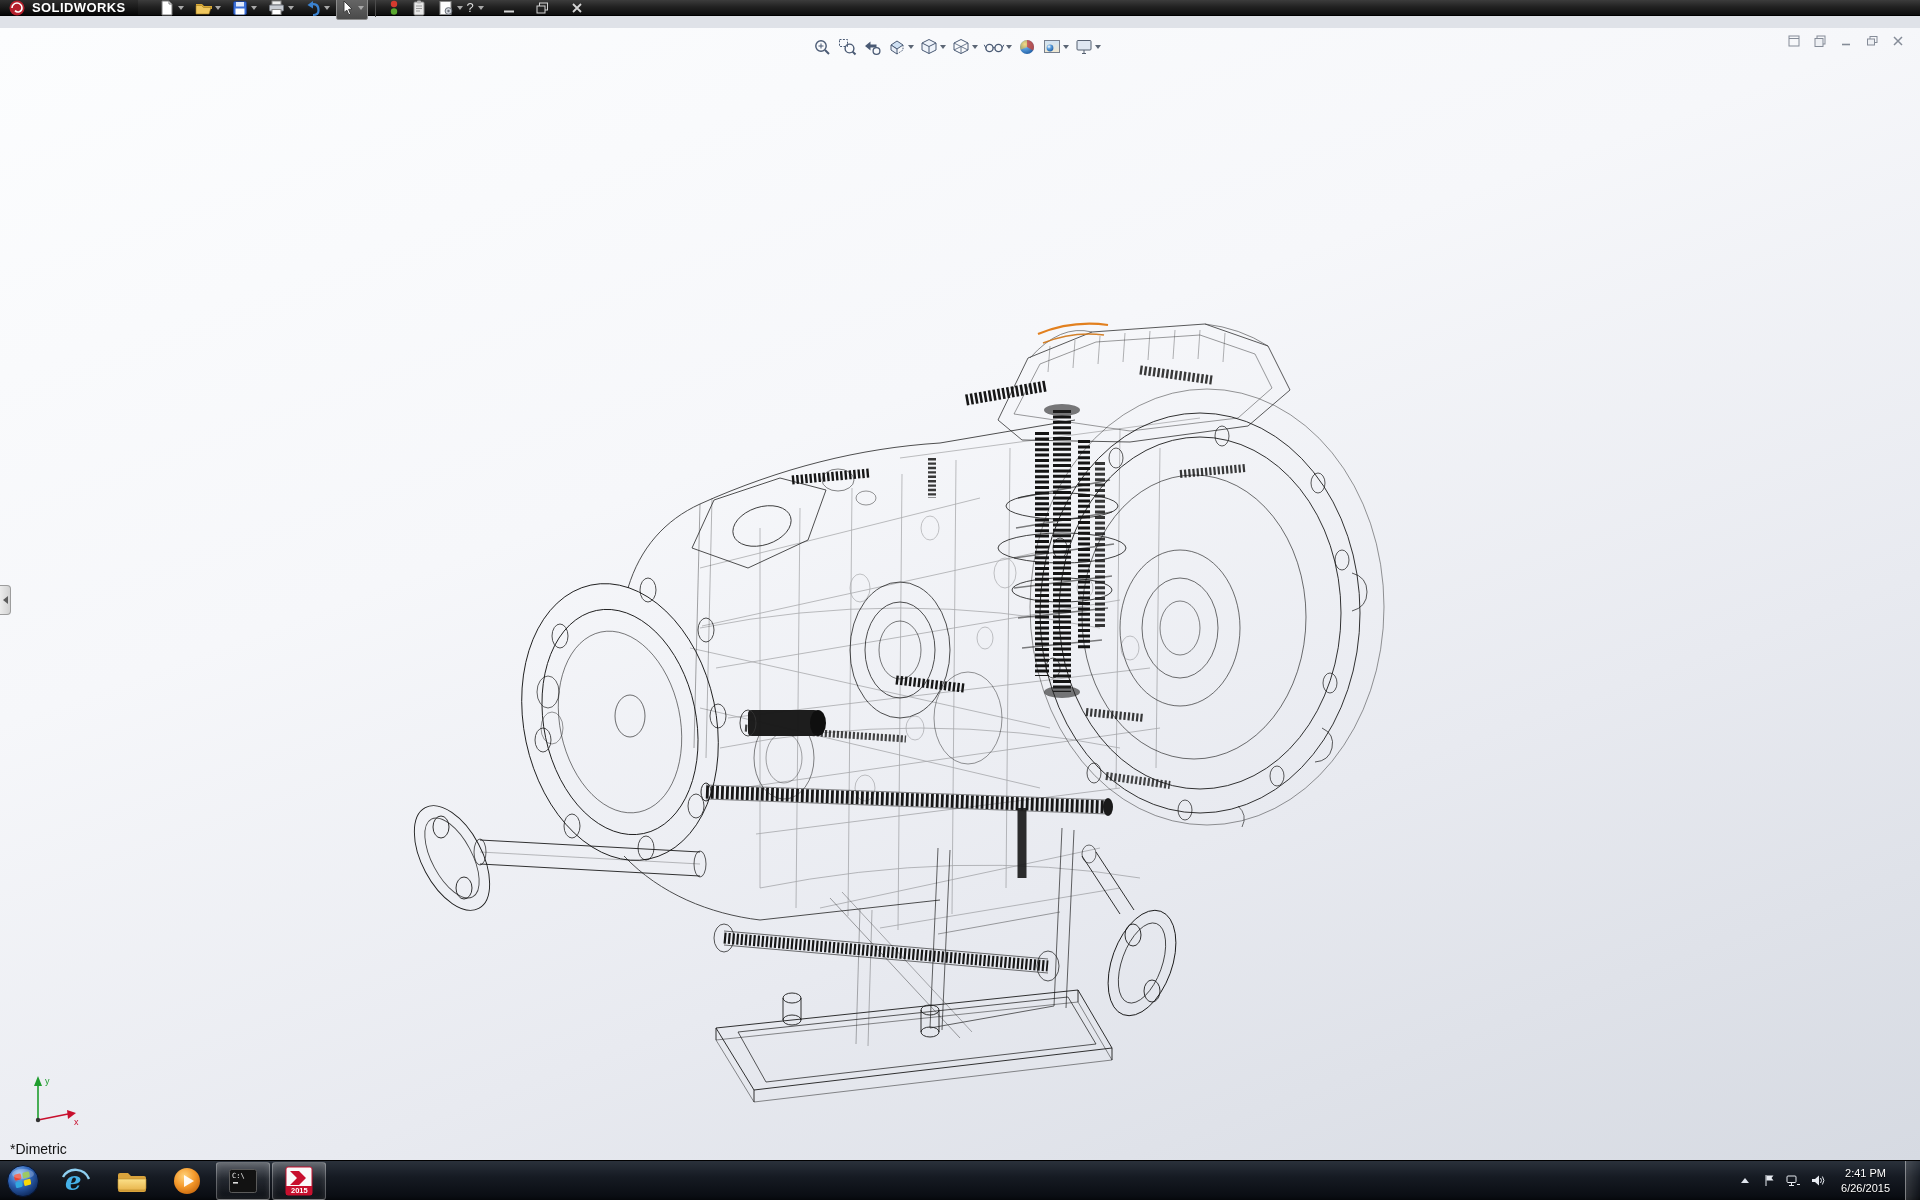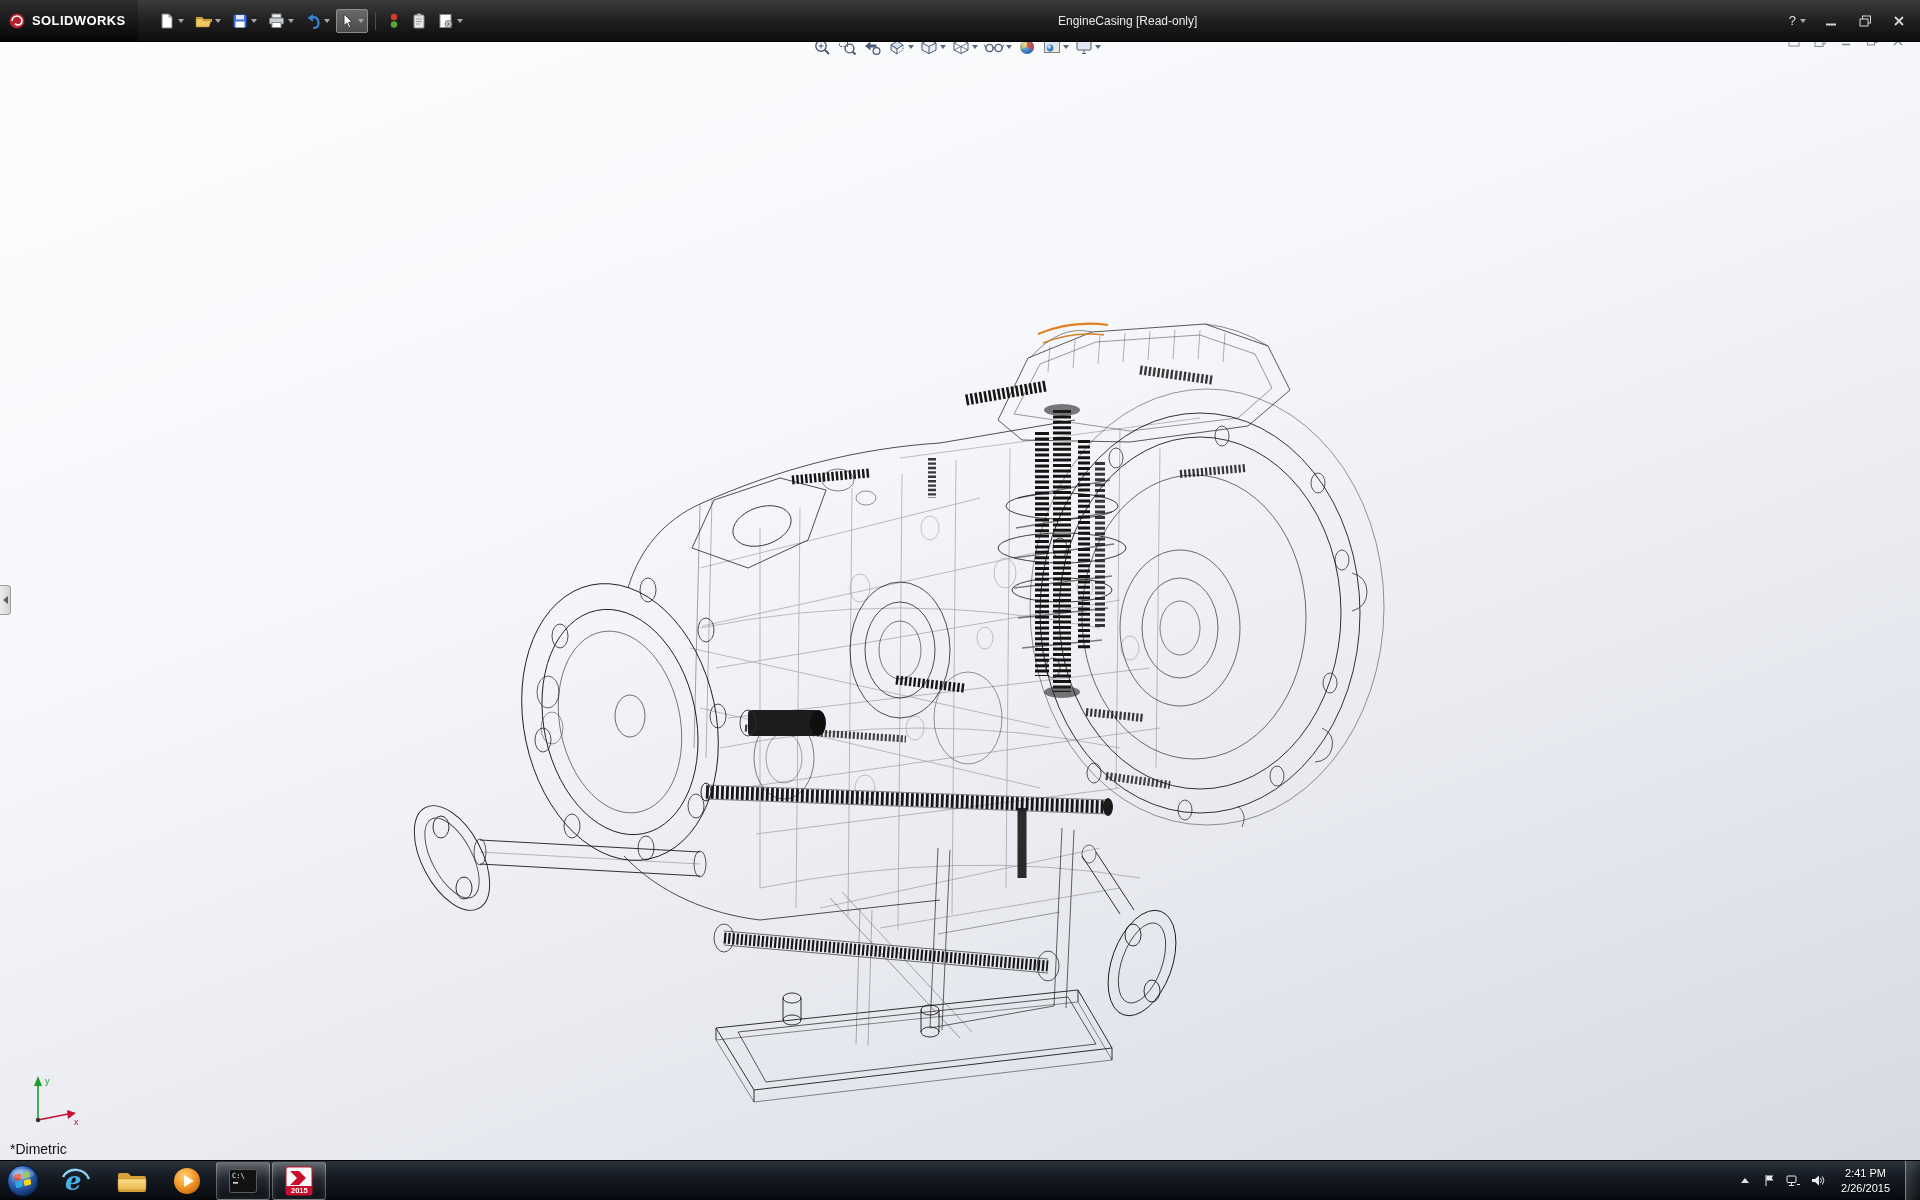--- a/index.html
+++ b/index.html
@@ -1,20 +1,20 @@
 <!DOCTYPE html>
 <html><head>
 <meta charset="utf-8">
 <style>
   *{margin:0;padding:0;box-sizing:border-box}
   html,body{width:1920px;height:1200px;overflow:hidden;font-family:"Liberation Sans",sans-serif}
   #app{position:relative;width:1920px;height:1200px;background:#dfe2e8}
 
   
-  .titlebar{position:absolute;top:0;left:0;width:1920px;height:42px;display:flex;align-items:center;
+  .titlebar{position:absolute;top:0;left:0;width:1920px;height:16px;display:flex;align-items:center;
     background:linear-gradient(180deg,#3c3c3c,#222 45%,#0d0d0d);border-bottom:1px solid #000;z-index:30}
   .brand{display:flex;align-items:center;gap:6px;height:100%;padding:0 12px 0 8px;
     background:linear-gradient(180deg,#2e2e2e,#050505)}
   .brand-text{font-weight:bold;font-size:13px;letter-spacing:.4px;color:#fff}
   .tb-tools{display:flex;align-items:center;gap:2px;margin-left:16px}
   .tb-btn{display:flex;align-items:center;height:24px;padding:0 3px;border-radius:2px;border:1px solid transparent}
   .tb-btn.active{background:linear-gradient(180deg,#6a6a6a,#4a4a4a);border:1px solid #8d8d8d}
   .tb-sep{width:1px;height:18px;background:#4c4c4c;margin:0 5px}
   .caret{width:0;height:0;border-left:3px solid transparent;border-right:3px solid transparent;
     border-top:4px solid #a8a8a8;margin-left:2px;display:inline-block}
@@ -162,23 +162,20 @@
       <div class="tb-btn">
         <svg width="18" height="18">
             <rect x="3" y="2.5" width="11" height="13" fill="#fdfdfd" stroke="#8a8a8a"></rect>
             <circle cx="11.5" cy="12" r="3.4" fill="#cfd3da" stroke="#6b7078"></circle>
             <circle cx="11.5" cy="12" r="1.2" fill="#6b7078"></circle>
           </svg>
           <span class="caret"></span>
       </div>
     </div>
 
-    <div class="title-wrap">
-      <span class="title-text">EngineCasing [Read-only]</span>
-    </div>
 
     <div class="win-controls">
       <div class="help">
         <span>?</span>
           <span class="caret"></span>
       </div>
       <div class="wc">
         <svg width="12" height="12">
             <path d="M1 9.5h10" stroke="#d5d5d5" stroke-width="2"></path>
           </svg>
@@ -610,18 +607,18 @@
           </svg>
       </div>
       <div class="tray-icon">
         <svg width="16" height="15">
             <path d="M2 6 h3 l4 -3.5 v10 L5 9 H2 Z" fill="#e6eaf0"></path>
             <path d="M10.5 5 q2 2.5 0 5 M12.4 3.5 q3 4 0 8" stroke="#e6eaf0" fill="none"></path>
           </svg>
       </div>
       <div class="clock">
         <div>2:41 PM</div>
-        <div>2/26/2015</div>
+        <div>6/26/2015</div>
       </div>
       <div class="show-desktop"></div>
     </div>
   </footer>
 </div>
 
 </body></html>

